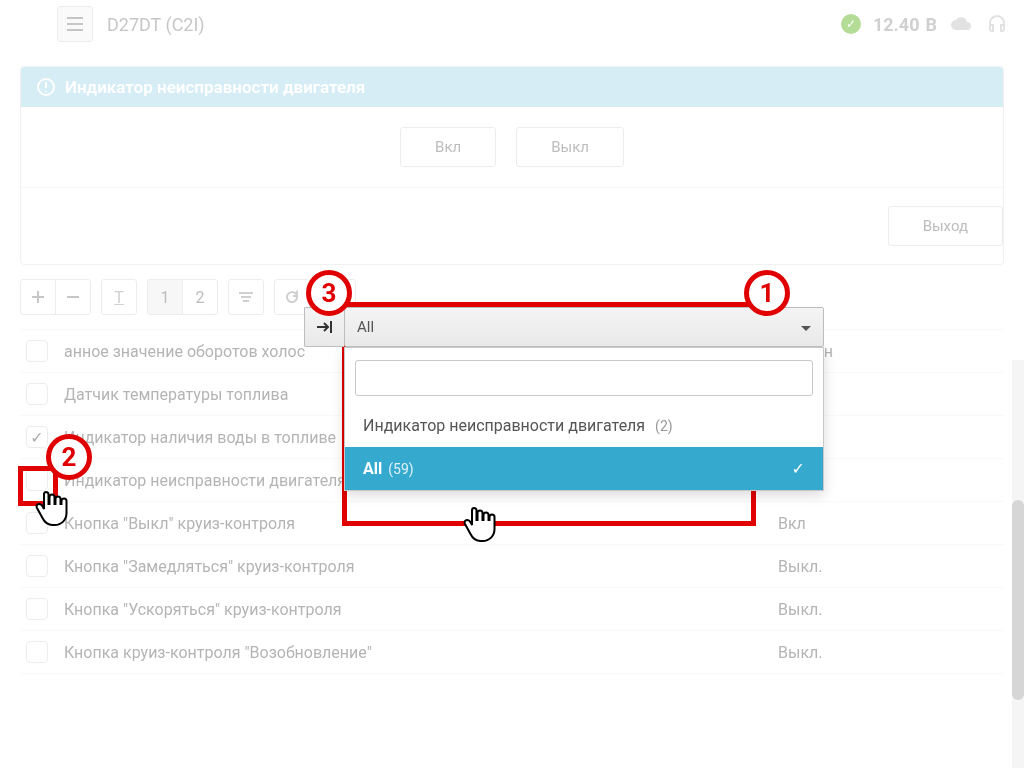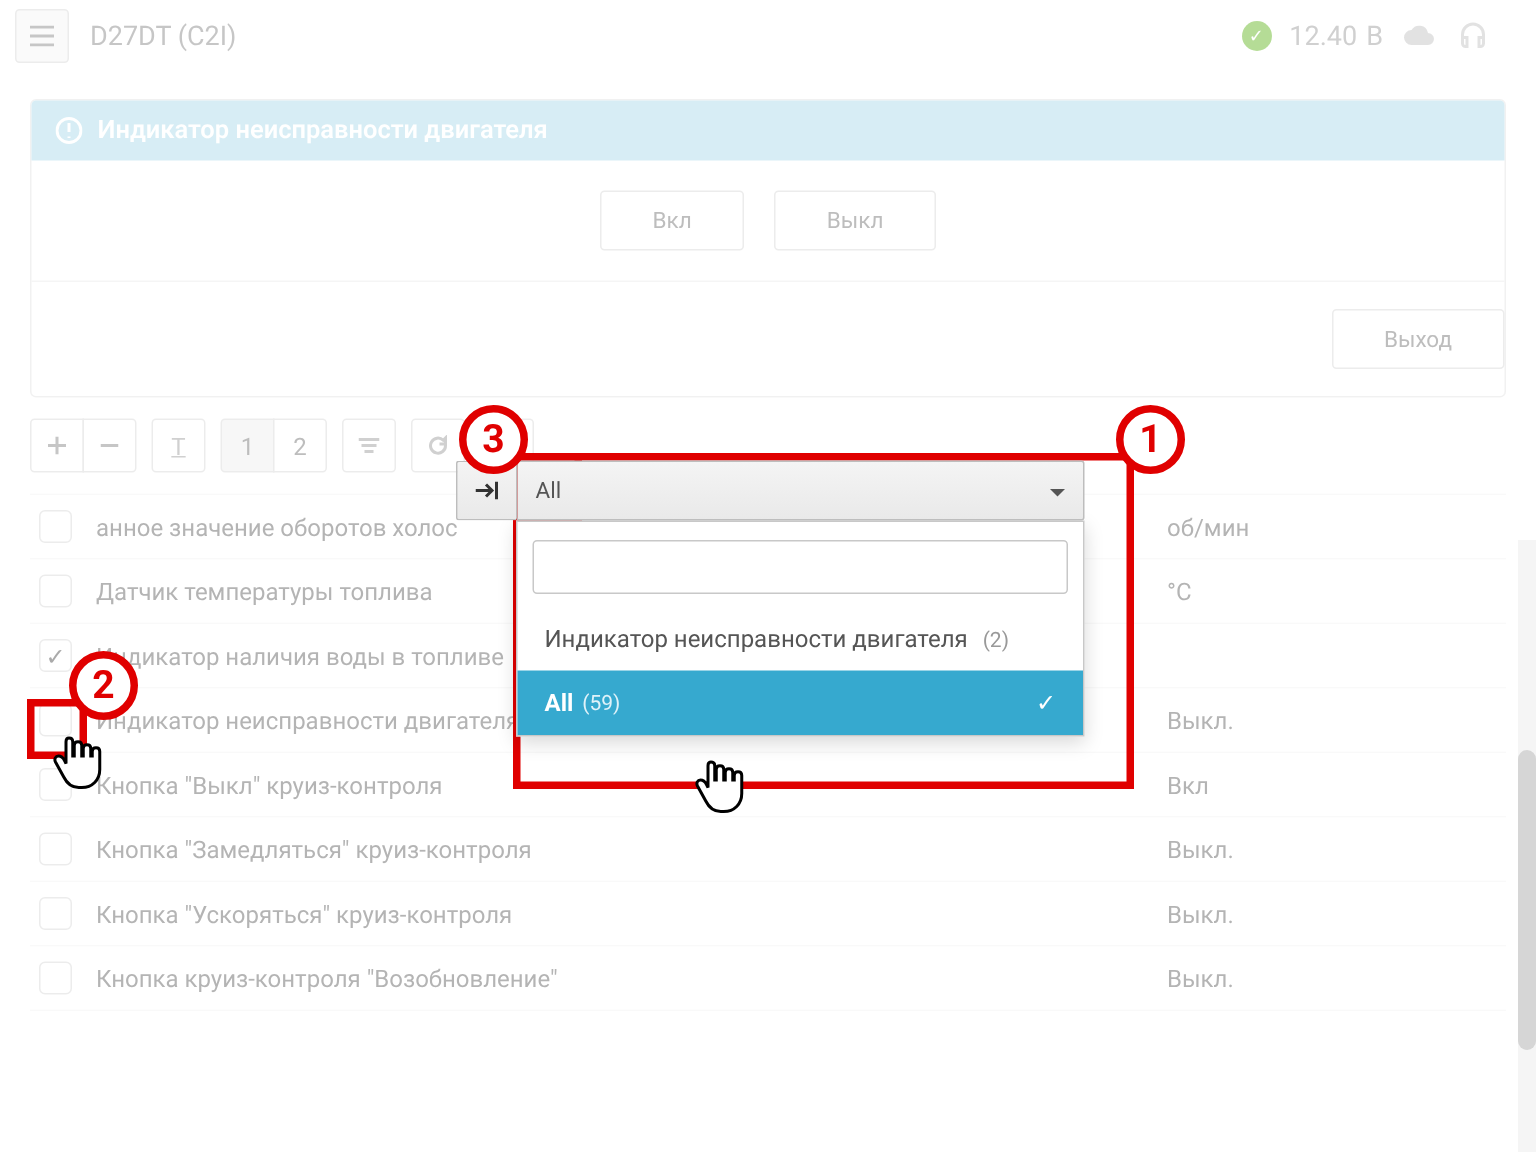--- a/index.html
+++ b/index.html
@@ -1,25 +1,25 @@
 <!DOCTYPE html>
 <html><head>
 <meta charset="utf-8">
 <style>
   * { box-sizing: border-box; margin: 0; padding: 0; font-family: -apple-system, BlinkMacSystemFont, "Segoe UI", Roboto, sans-serif; }
   body { width: 1024px; height: 768px; background: #fff; color: #555; overflow: hidden; position: relative; }
 
   
   .dim { opacity: 0.55; }
 
-  .header { display: flex; align-items: center; padding: 6px 30px 6px 10px; }
+  .header { display: flex; align-items: center; padding: 6px 15px 6px 10px; margin-left: 47px; }
   .hamburger-btn { width: 36px; height: 36px; border: 1px solid #ddd; border-radius: 3px; background: #f7f7f7; display: flex; align-items: center; justify-content: center; cursor: pointer; }
   .title { font-size: 18px; color: #999; margin-left: 14px; font-weight: 400; }
   .header-right { margin-left: auto; display: flex; align-items: center; gap: 12px; }
-  .voltage { color: #aaa; font-size: 18px; font-weight: 400; display:flex; align-items:center; gap:6px;}
+  .voltage { color: #aaa; font-size: 18px; font-weight: 700; display:flex; align-items:center; gap:6px;}
   .check-circle { width: 20px; height: 20px; border-radius: 50%; background: #7ac142; display:inline-flex; align-items:center; justify-content:center; color:#fff; font-size:12px;}
   .cloud-ic, .headset-ic { color:#bbb; width:24px; height:24px; display:inline-flex; align-items:center; justify-content:center;}
 
   .panel { margin: 18px 20px 0 20px; border: 1px solid #e7e7e7; border-radius: 4px; background: #fff; }
   .panel-header { background: #b7e0ed; color: #fff; padding: 10px 16px; font-size: 17px; font-weight: 600; border-radius: 3px 3px 0 0; display:flex; align-items:center; gap:10px;}
   .panel-body { padding: 20px 0; display:flex; flex-direction:column; align-items:center; gap:0;}
   .btn-row { display:flex; gap:20px; justify-content:center; }
   .soft-btn { border: 1px solid #ddd; background:#fff; color:#888; padding: 10px 34px; border-radius:3px; font-size:15px; cursor:pointer;}
   .panel-footer { border-top:1px solid #eee; padding: 18px 0; display:flex; justify-content:flex-end;}
 
@@ -34,21 +34,21 @@
 
   .list { margin: 14px 20px 0 20px; }
   .row { display:flex; align-items:center; padding: 10px 6px; border-bottom:1px solid #f5f5f5; font-size:16px; color:#777;}
   .row:first-child { border-top:1px solid #f5f5f5;}
   .chk { width:22px; height:22px; border:1px solid #ddd; border-radius:4px; margin-right:16px; display:inline-flex; align-items:center; justify-content:center; background:#fff;}
   .chk.checked { background:#fff; color:#666;}
   .row-label { flex:1; }
   .row-val { width:220px; color:#777;}
 
   
-  .dropdown-wrap { position:absolute; left:344px; top:307px; width:379px; z-index:10;}
+  .dropdown-wrap { position:absolute; left:344px; top:307px; width:480px; z-index:10;}
   .select-bar { height:40px; background: linear-gradient(#f4f4f4,#e9e9e9); border:1px solid #bdbdbd; border-radius:2px; display:flex; align-items:center; padding:0 12px; font-size:15px; color:#555; cursor:pointer; position:relative;}
   .select-bar .caret { margin-left:auto; }
   .arrow-btn { position:absolute; left:-40px; top:0; width:40px; height:40px; border:1px solid #bdbdbd; background:linear-gradient(#f4f4f4,#e9e9e9); display:flex; align-items:center; justify-content:center; border-right:none; border-radius:2px 0 0 2px;}
   .dd-panel { border:1px solid #c8c8c8; background:#fff; box-shadow:0 4px 12px rgba(0,0,0,0.15); padding:8px 0 0 0;}
   .dd-search { margin:4px 10px 8px 10px; }
   .dd-search input { width:100%; padding:8px 10px; border:1px solid #c8c8c8; border-radius:3px; font-size:15px;}
   .dd-item { padding:12px 18px; font-size:16px; color:#555; cursor:pointer;}
   .dd-item .cnt { color:#999; font-size:14px; margin-left:6px;}
   .dd-item.sel { background:#36a9cf; color:#fff; display:flex; align-items:center;}
   .dd-item.sel .cnt { color:#dff2f9;text-align:right;}

